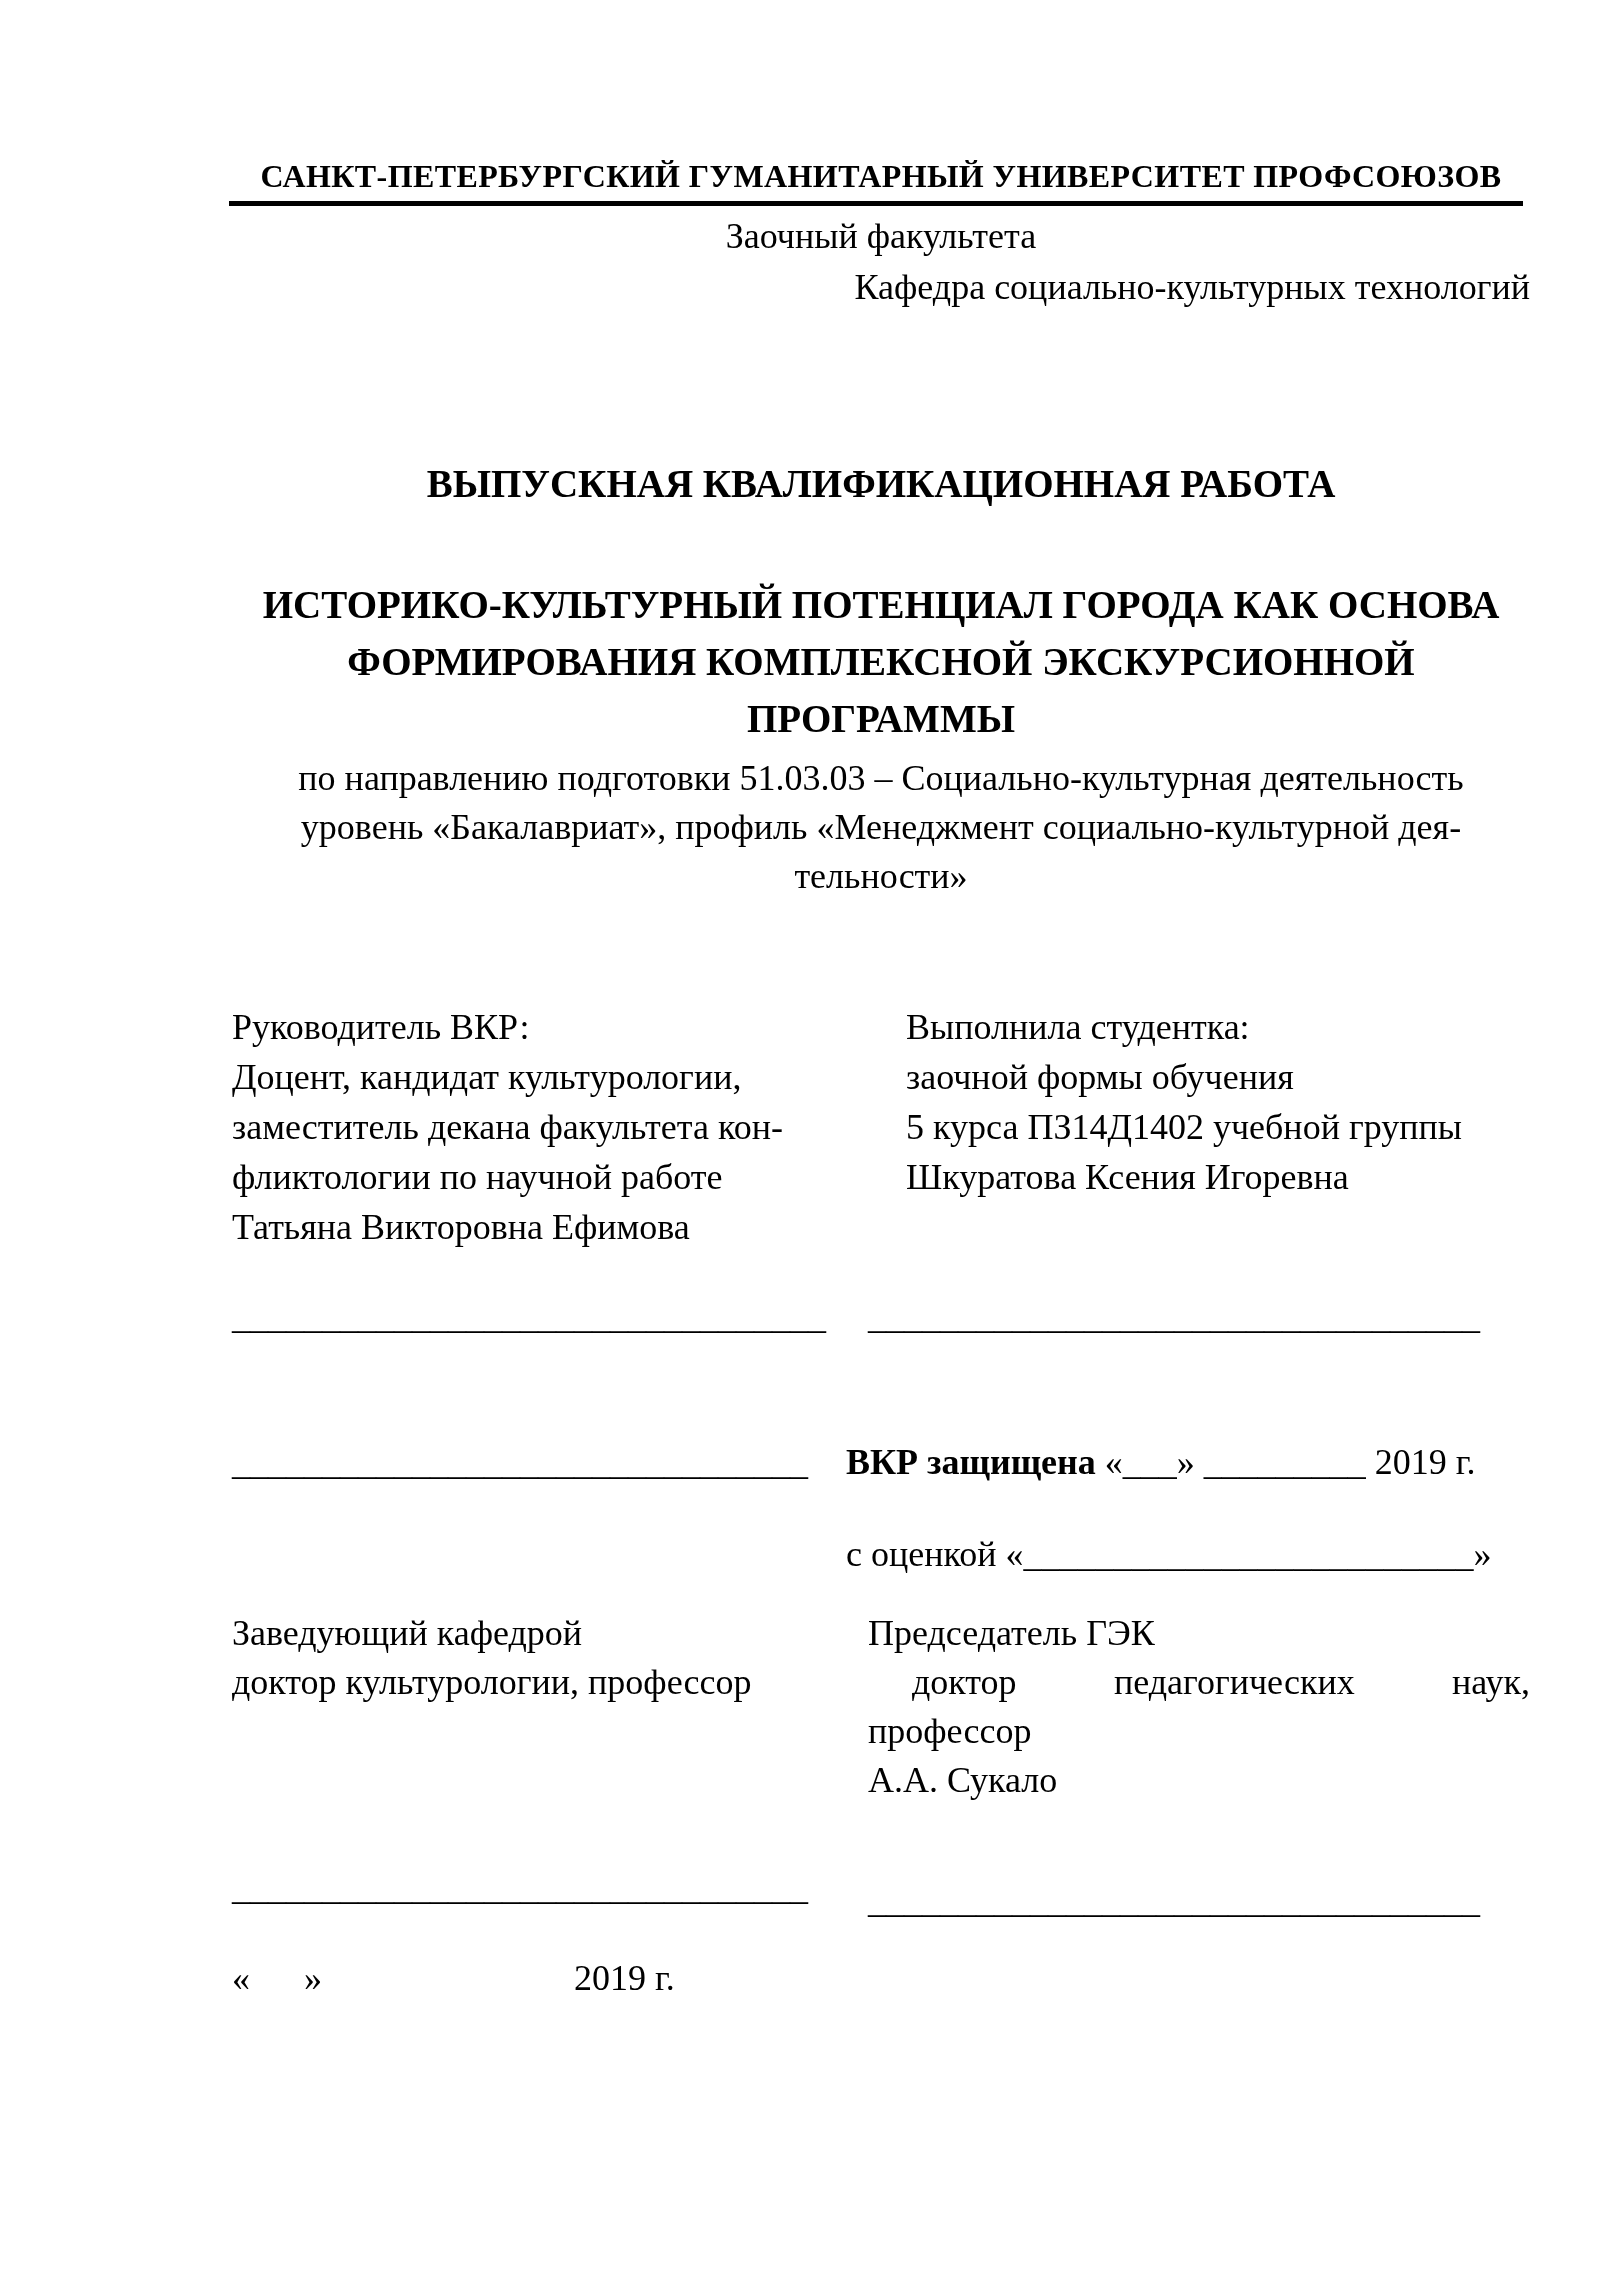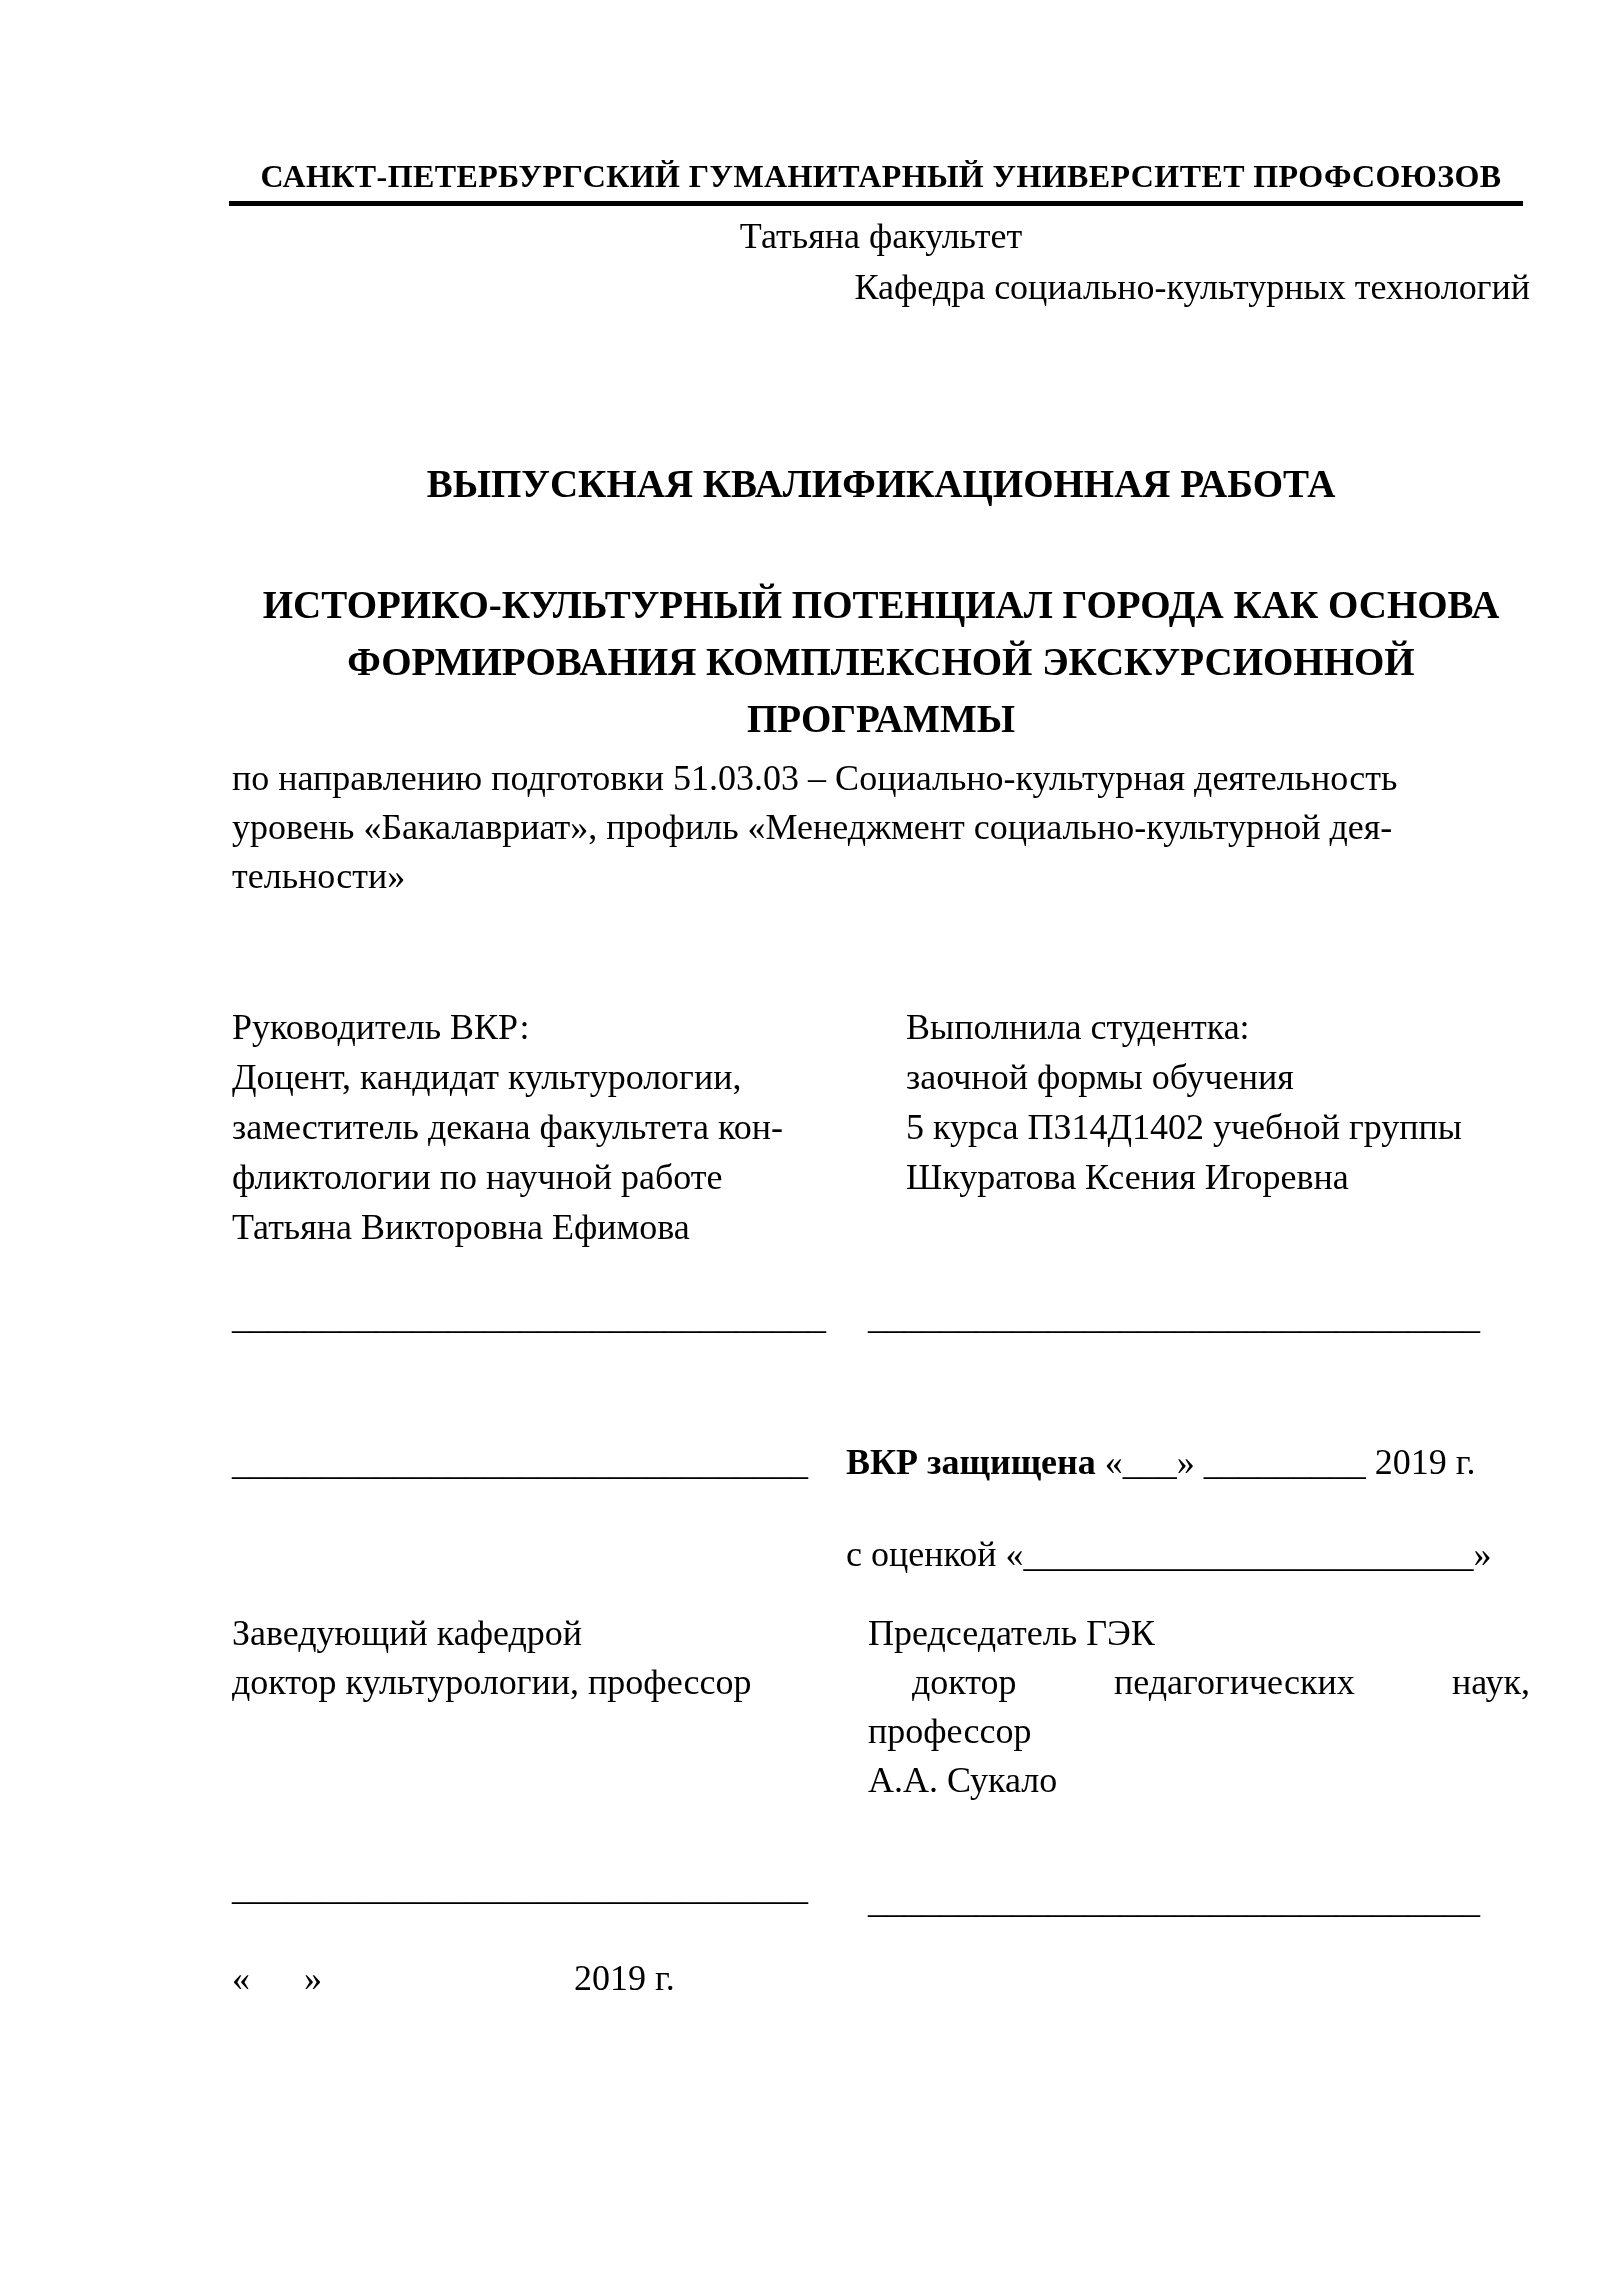--- a/index.html
+++ b/index.html
@@ -41,21 +41,21 @@
     font-weight: bold;
     font-size: 39px;
   }
   .title {
     top: 576px;
     line-height: 57px;
     text-align: center;
     font-weight: bold;
     font-size: 39px;
   }
-  .program { top: 754px; line-height: 49px; }
+  .program { top: 754px; line-height: 49px; text-align: center; }
 
   .row { display: flex; }
   .col-left  { width: 636px; }
   .col-right { flex: 1; }
   .col-left-narrow { width: 614px; }
 
   .columns   { top: 1002px; line-height: 50px; gap: 38px; }
   .sig1      { top: 1291px; line-height: 50px; }
   .sig2      { top: 1437px; line-height: 50px; }
   .graderow  { top: 1529px; line-height: 50px; }
@@ -70,21 +70,21 @@
   .down16 { position: relative; top: 12.6px; display: inline-block; }
 </style>
 </head>
 <body>
 
 <div class="page">
 
   <div class="abs org">САНКТ-ПЕТЕРБУРГСКИЙ ГУМАНИТАРНЫЙ УНИВЕРСИТЕТ ПРОФСОЮЗОВ</div>
   <div class="rule"></div>
 
-  <div class="abs faculty">Татьяна факультет</div>
+  <div class="abs faculty">Заочный факультета</div>
   <div class="abs department">Кафедра социально-культурных технологий</div>
 
   <div class="abs worktype">ВЫПУСКНАЯ КВАЛИФИКАЦИОННАЯ РАБОТА</div>
 
   <div class="abs title">
     <div>ИСТОРИКО-КУЛЬТУРНЫЙ ПОТЕНЦИАЛ ГОРОДА КАК ОСНОВА</div>
     <div>ФОРМИРОВАНИЯ КОМПЛЕКСНОЙ ЭКСКУРСИОННОЙ</div>
     <div>ПРОГРАММЫ</div>
   </div>
 

